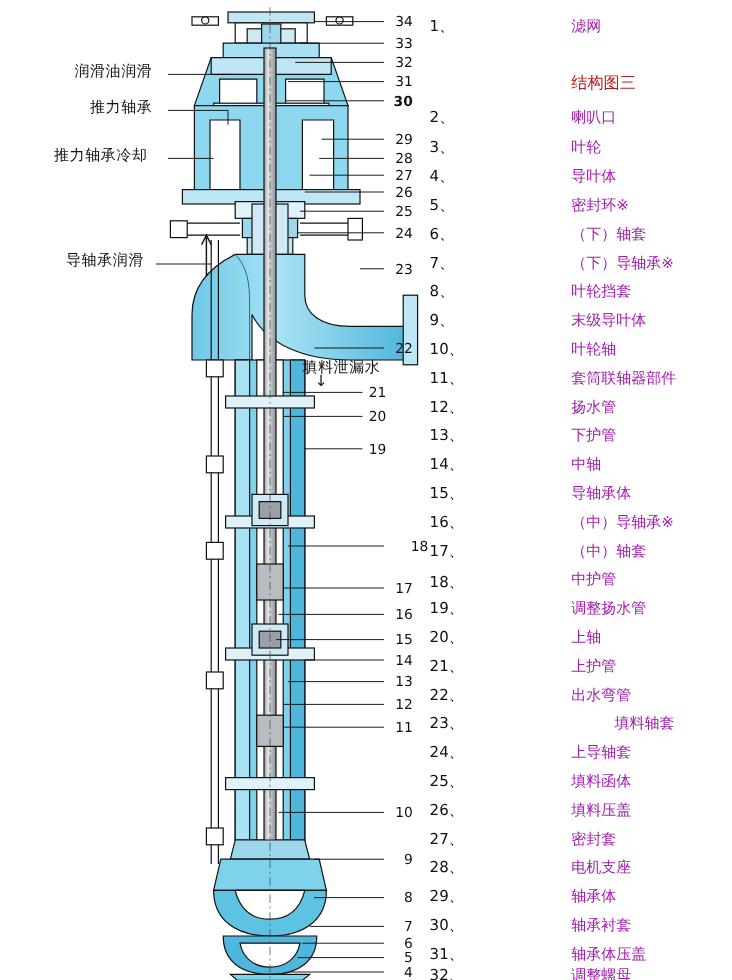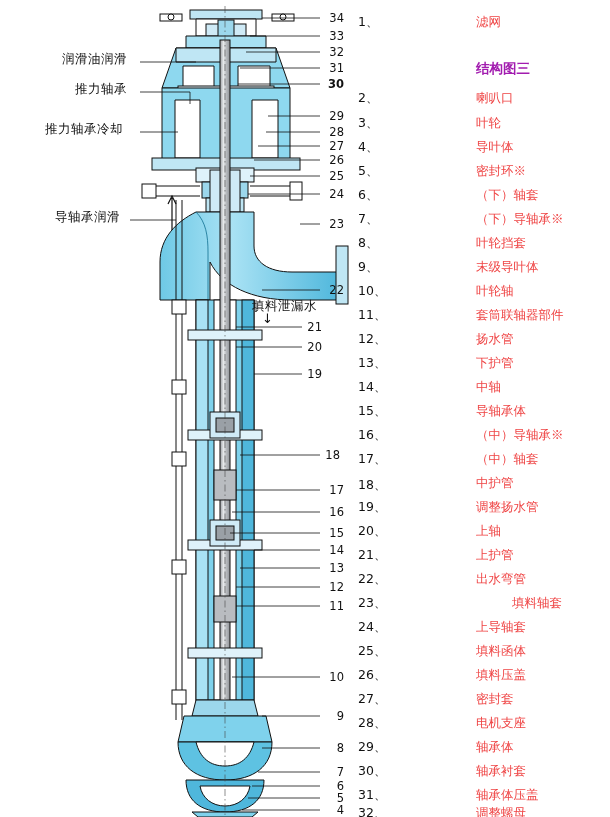--- a/index.html
+++ b/index.html
@@ -12,22 +12,22 @@
 
   
   .left-label{position:absolute;font-size:12.5px;color:#111;white-space:nowrap;letter-spacing:0.5px;}
 
   
   .callout{position:absolute;font-size:11.5px;color:#111;text-align:right;width:22px;}
 
   
   .legend{position:absolute;left:358px;top:0;width:252px;height:817px;}
   .legend-num{position:absolute;left:0;width:58px;font-size:12.5px;color:#111;}
-  .legend-txt{position:absolute;left:118px;font-size:12.5px;color:#ef4444;white-space:nowrap;font-family:Liberation Serif, serif;}
-  .legend-title{position:absolute;left:118px;font-size:13.5px;color:#a21caf;font-weight:bold;white-space:nowrap;}
+  .legend-txt{position:absolute;left:118px;font-size:12.5px;color:#a21caf;white-space:nowrap;}
+  .legend-title{position:absolute;left:118px;font-size:13.5px;color:#b91c1c;font-weight:normal;white-space:nowrap;}
 </style>
 </head>
 <body>
 
 <div class="root">
 
   <div class="drawing">
     <svg class="pump" width="350" height="817" viewBox="0 0 350 817">
       <defs>
         <linearGradient id="shaftGrad" x1="0" y1="0" x2="1" y2="0">
@@ -210,21 +210,21 @@
     <div class="callout" style="left:322px;top:125px;">28</div>
     <div class="callout" style="left:322px;top:139px;">27</div>
     <div class="callout" style="left:322px;top:153px;">26</div>
     <div class="callout" style="left:322px;top:169px;">25</div>
     <div class="callout" style="left:322px;top:187px;">24</div>
     <div class="callout" style="left:322px;top:217px;">23</div>
     <div class="callout" style="left:322px;top:283px;">22</div>
     <div class="callout" style="left:300px;top:320px;">21</div>
     <div class="callout" style="left:300px;top:340px;">20</div>
     <div class="callout" style="left:300px;top:367px;">19</div>
-    <div class="callout" style="left:318px;top:448px;">18</div>
+    <div class="callout" style="left:335px;top:448px;">18</div>
     <div class="callout" style="left:322px;top:483px;">17</div>
     <div class="callout" style="left:322px;top:505px;">16</div>
     <div class="callout" style="left:322px;top:526px;">15</div>
     <div class="callout" style="left:322px;top:543px;">14</div>
     <div class="callout" style="left:322px;top:561px;">13</div>
     <div class="callout" style="left:322px;top:580px;">12</div>
     <div class="callout" style="left:322px;top:599px;">11</div>
     <div class="callout" style="left:322px;top:670px;">10</div>
     <div class="callout" style="left:322px;top:709px;">9</div>
     <div class="callout" style="left:322px;top:741px;">8</div>

